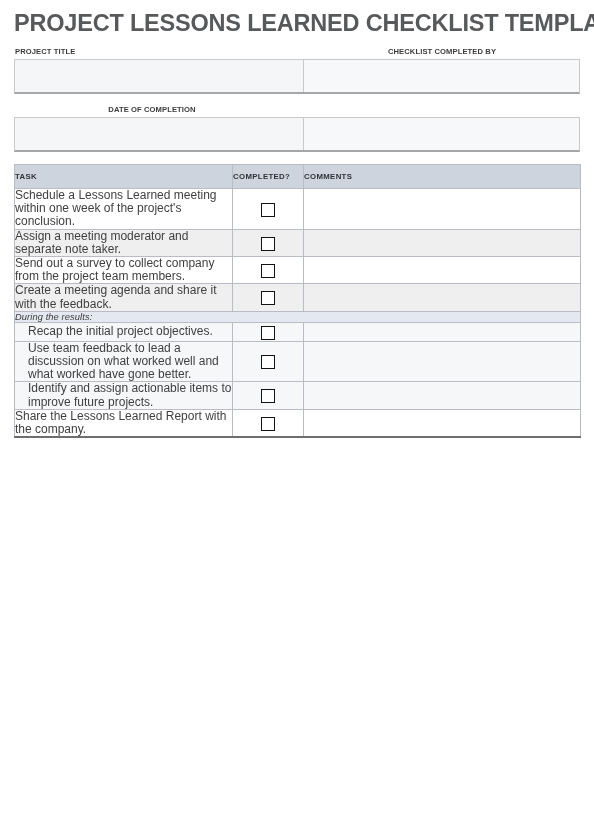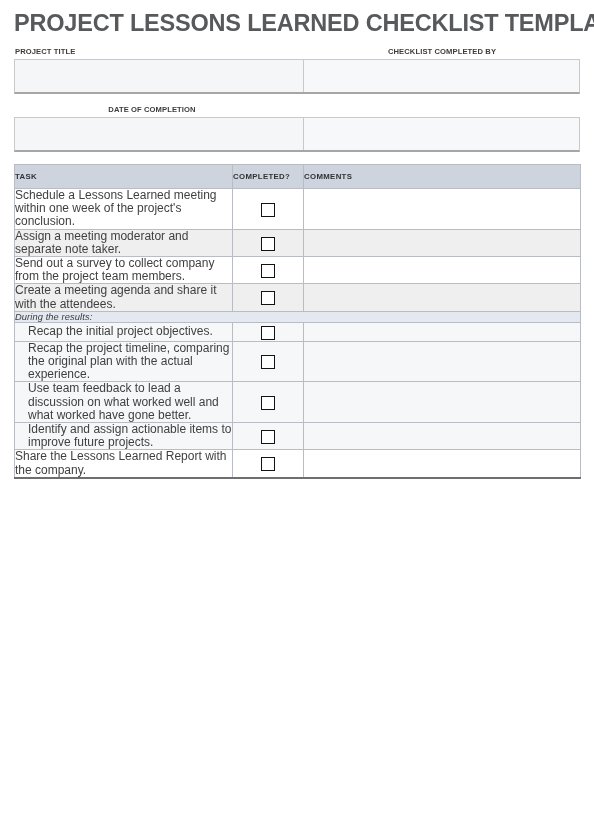--- a/index.html
+++ b/index.html
@@ -197,34 +197,29 @@
             <td class="task">Assign a meeting moderator and separate note taker.</td>
             <td class="done"><span class="checkbox"></span></td>
             <td class="comment"></td>
           </tr>
           <tr class="bg-white">
             <td class="task">Send out a survey to collect company from the project team members.</td>
             <td class="done"><span class="checkbox"></span></td>
             <td class="comment"></td>
           </tr>
           <tr class="bg-gray">
-            <td class="task">Create a meeting agenda and share it with the attendees.</td>
+            <td class="task">Create a meeting agenda and share it with the feedback.</td>
             <td class="done"><span class="checkbox"></span></td>
             <td class="comment"></td>
           </tr>
           <tr>
             <td class="section" colspan="3">During the results:</td>
           </tr>
           <tr class="bg-tint indent">
             <td class="task">Recap the initial project objectives.</td>
-            <td class="done"><span class="checkbox"></span></td>
-            <td class="comment"></td>
-          </tr>
-          <tr class="bg-tint indent">
-            <td class="task">Recap the project timeline, comparing the original plan with the actual experience.</td>
             <td class="done"><span class="checkbox"></span></td>
             <td class="comment"></td>
           </tr>
           <tr class="bg-tint indent">
             <td class="task">Use team feedback to lead a discussion on what worked well and what worked have gone better.</td>
             <td class="done"><span class="checkbox"></span></td>
             <td class="comment"></td>
           </tr>
           <tr class="bg-tint indent">
             <td class="task">Identify and assign actionable items to improve future projects.</td>

